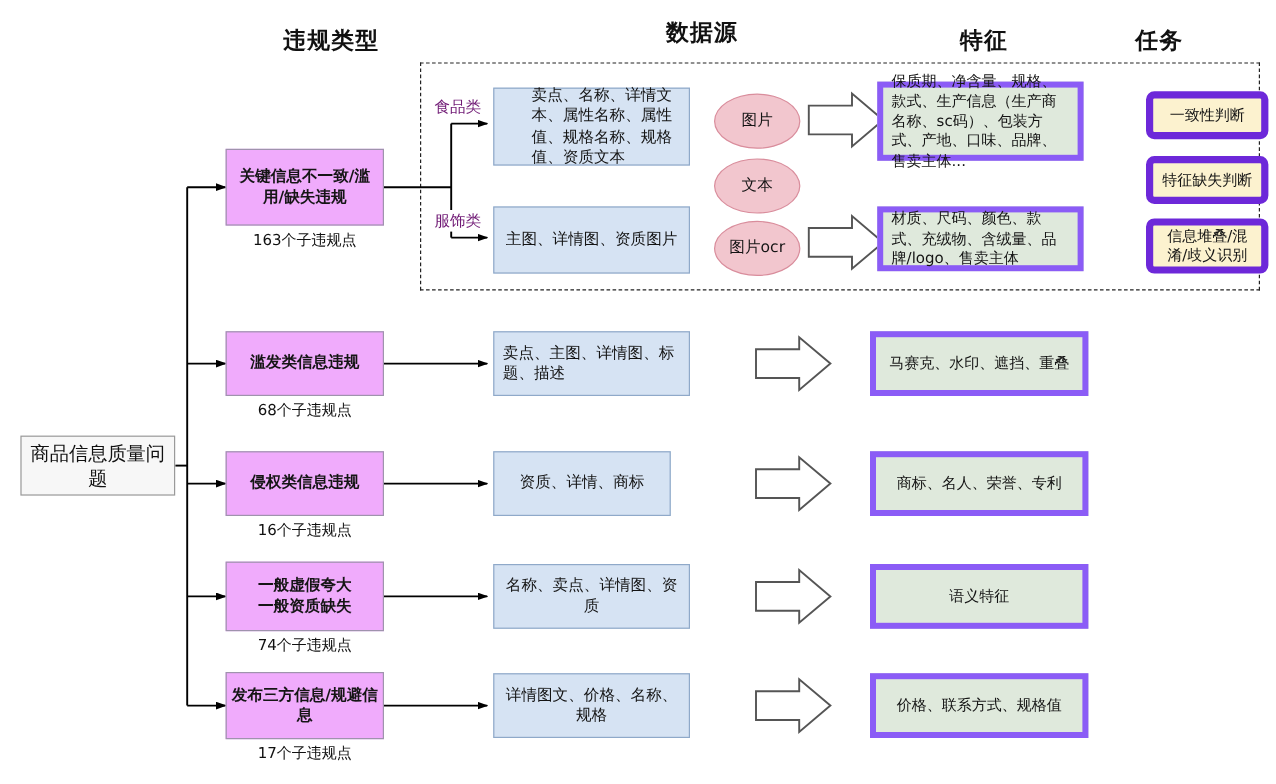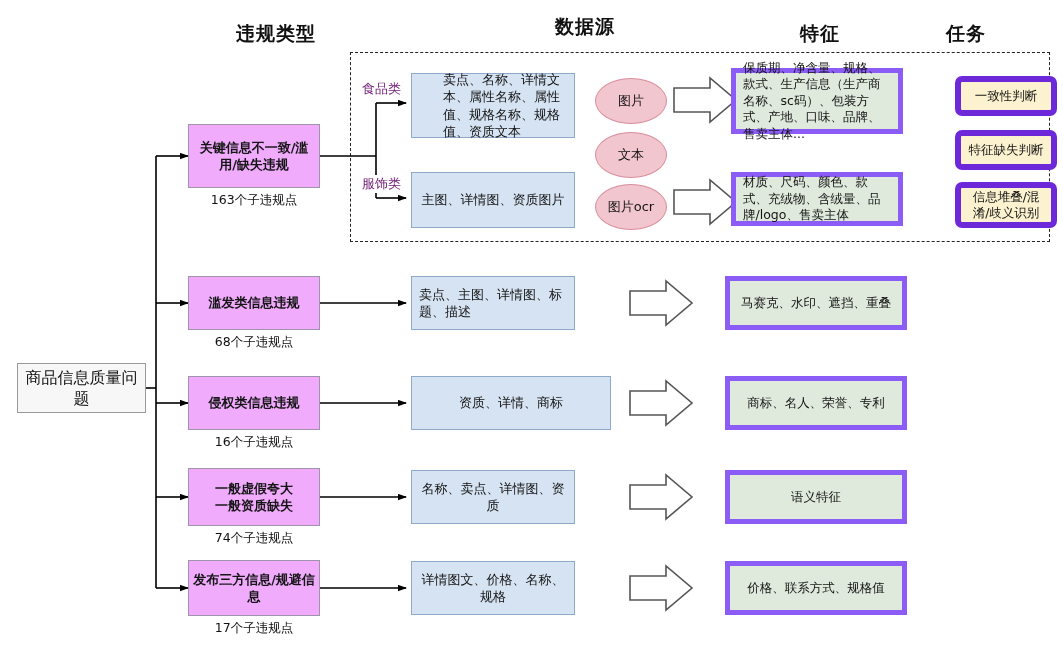--- a/index.html
+++ b/index.html
@@ -144,21 +144,21 @@
 
   <div class="node src-node" style="left:411px;top:73px;width:164px;height:65px;padding-left:31px;">
     <span>卖点、名称、详情文本、属性名称、属性值、规格名称、规格值、资质文本</span>
   </div>
   <div class="node src-node center" style="left:411px;top:172px;width:164px;height:56px;">
     <span>主图、详情图、资质图片</span>
   </div>
   <div class="node src-node" style="left:411px;top:276px;width:164px;height:54px;">
     <span>卖点、主图、详情图、标题、描述</span>
   </div>
-  <div class="node src-node center" style="left:411px;top:376px;width:200px;height:54px;">
+  <div class="node src-node center" style="left:411px;top:376px;width:148px;height:54px;">
     <span>资质、详情、商标</span>
   </div>
   <div class="node src-node center" style="left:411px;top:470px;width:164px;height:54px;">
     <span>名称、卖点、详情图、资质</span>
   </div>
   <div class="node src-node center" style="left:411px;top:561px;width:164px;height:54px;">
     <span>详情图文、价格、名称、规格</span>
   </div>
 
   <div class="node ellipse-node" style="left:595px;top:78px;width:72px;height:46px;">

